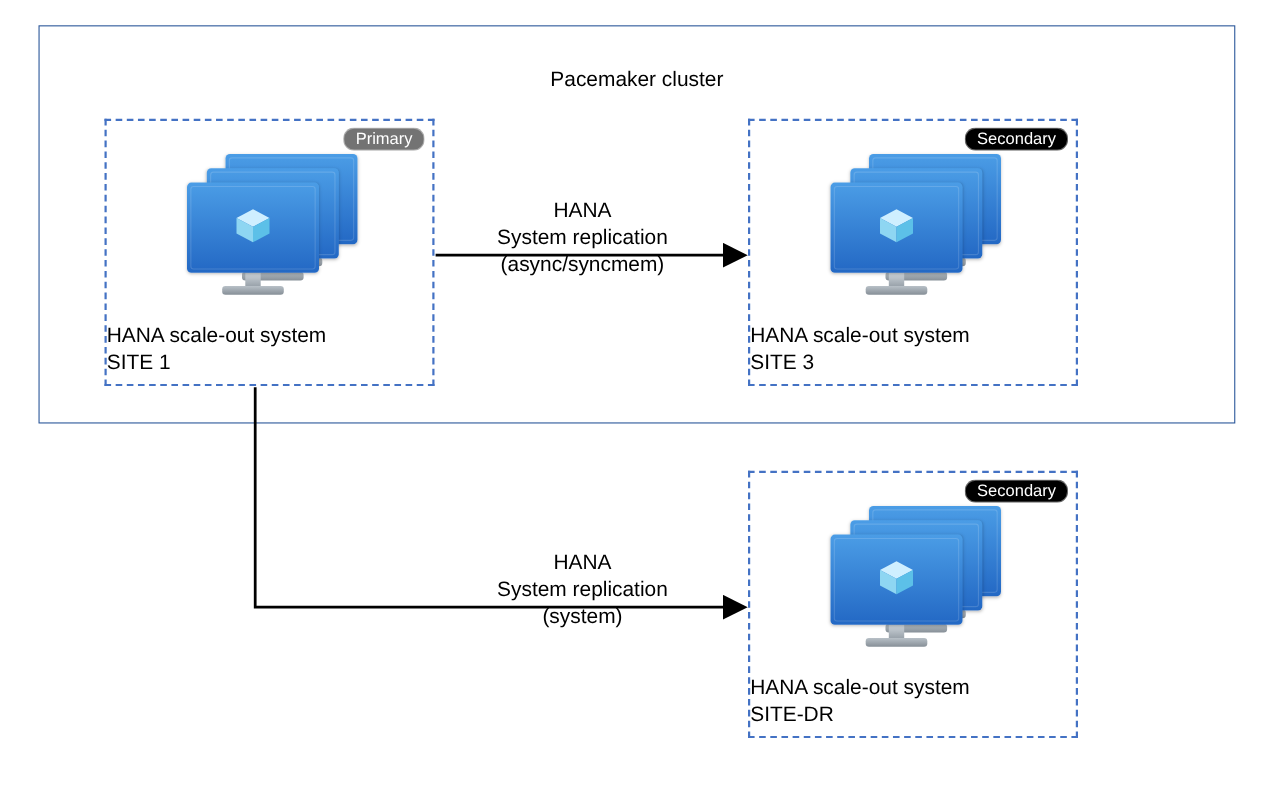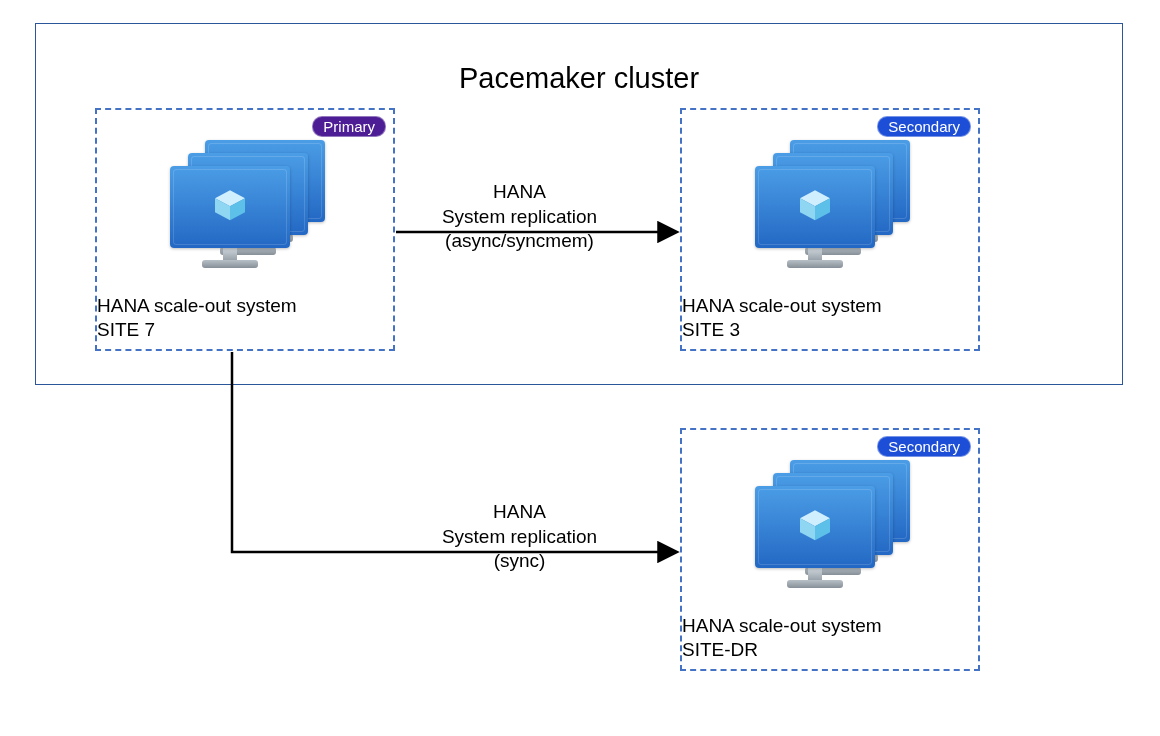--- a/index.html
+++ b/index.html
@@ -21,21 +21,21 @@
       height: 362px;
       border: 1.5px solid #2b579a;
       box-sizing: border-box;
     }
     .outer-title {
       position: absolute;
       top: 38px;
       left: 0;
       width: 100%;
       text-align: center;
-      font-size: 29px;
+      font-size: 19px;
     }
 
     .site-box {
       position: absolute;
       width: 300px;
       height: 243px;
       border: 2px dashed #4472c4;
       box-sizing: border-box;
       background: #fff;
     }
@@ -46,22 +46,22 @@
     .badge {
       position: absolute;
       top: 6px;
       right: 7px;
       padding: 1px 10px;
       border-radius: 10px;
       color: #fff;
       font-size: 15px;
       border: 1px solid rgba(255,255,255,.4);
     }
-    .badge.primary   { background: #4c1d95; }
-    .badge.secondary { background: #1d4ed8; }
+    .badge.primary   { background: #737373; }
+    .badge.secondary { background: #000000; }
 
     .site-caption {
       position: absolute;
       bottom: 6px;
       left: 0;
       width: 100%;
       text-align: left;
       line-height: 1.3;
     }
 
@@ -107,21 +107,21 @@
     }
     .stand-base{
       width: 56px; height: 8px;
       background: linear-gradient(180deg,#b8c0c7,#868f97);
       border-radius: 3px;
       margin: 0 auto;
     }
 
     .arrow-label {
       position: absolute;
-      left: 378px;
+      left: 388px;
       width: 283px;
       text-align: center;
       line-height: 1.3;
     }
     .label1 { top: 180px; }
     .label2 { top: 500px; }
 
     svg.arrows {
       position: absolute;
       left: 0; top: 0;
@@ -168,21 +168,21 @@
             <polygon points="3,11 18,19 18,33 3,25" fill="#8ed6f2"></polygon>
             <polygon points="33,11 18,19 18,33 33,25" fill="#5cc0e8"></polygon>
           </svg>
         </div>
       <div class="stand-neck"></div>
         <div class="stand-base"></div>
     </div>
   </div>
   <div class="site-caption">
     <span>HANA scale-out system</span><br>
-    <span>SITE 7</span>
+    <span>SITE 1</span>
   </div>
 </div>
 
 <div class="site-box site2">
   <div class="badge secondary">Secondary</div>
   <div class="vm-stack">
     <div class="vm back">
       <div class="screen">
           <svg class="cube" viewBox="0 0 36 36">
             <polygon points="18,3 33,11 18,19 3,11" fill="#cfefff"></polygon>
@@ -278,14 +278,14 @@
 </svg>
 
 <div class="arrow-label label1">
   <span>HANA</span><br>
   <span>System replication</span><br>
   <span>(async/syncmem)</span>
 </div>
 <div class="arrow-label label2">
   <span>HANA</span><br>
   <span>System replication</span><br>
-  <span>(sync)</span>
+  <span>(system)</span>
 </div>
 
 </body></html>

